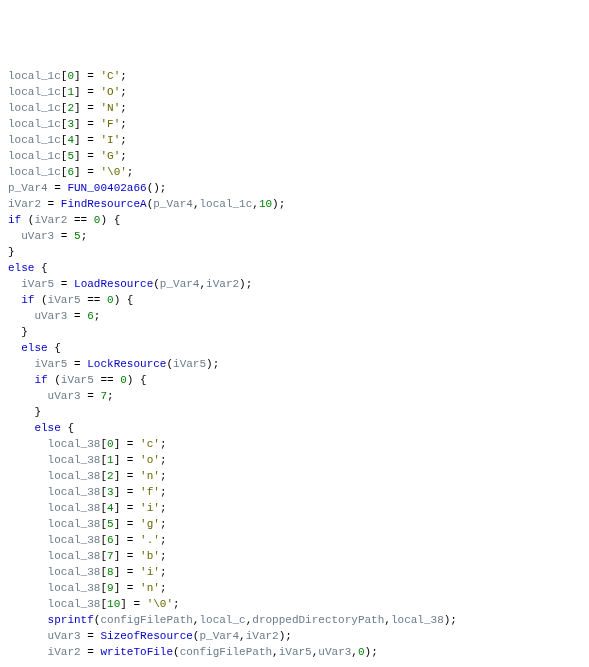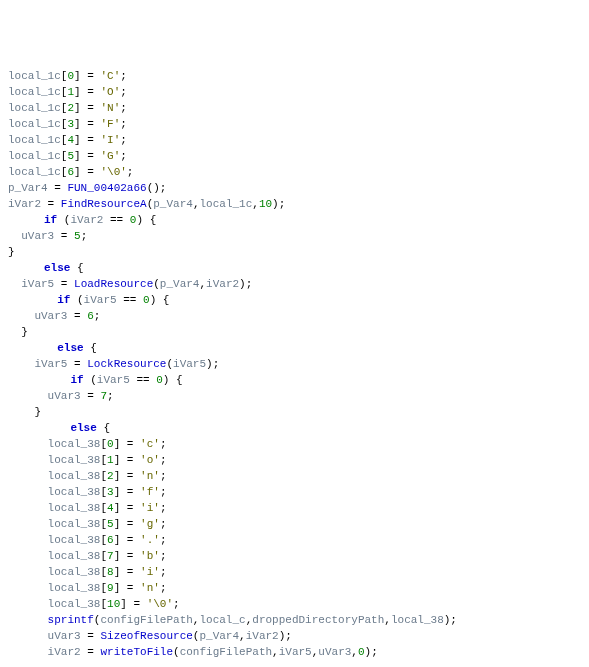--- a/index.html
+++ b/index.html
@@ -12,21 +12,21 @@
   white-space: pre;
   color: #000000;
 }
 .code-line { display: block; }
 .var { color: #6b7b8c; margin-top: 34px; }
 .bracket { color: #000000; }
 .num { color: #008000; }
 .op { color: #000000; }
 .char { color: #666600; }
 .func { color: #0000cc; }
-.kw { color: #0000cc; font-weight: bold; margin-left: 36px; }
+.kw { color: #0000cc; font-weight: normal; }
 .punct { color: #000000; }
 </style>
 </head>
 <body>
 
 
 
 <div id="code-container"><span class="code-line"><span class="var">local_1c</span><span class="bracket">[</span><span class="num">0</span><span class="bracket">]</span><span class="op"> = </span><span class="char">'C'</span><span class="punct">;</span></span><span class="code-line"><span class="var">local_1c</span><span class="bracket">[</span><span class="num">1</span><span class="bracket">]</span><span class="op"> = </span><span class="char">'O'</span><span class="punct">;</span></span><span class="code-line"><span class="var">local_1c</span><span class="bracket">[</span><span class="num">2</span><span class="bracket">]</span><span class="op"> = </span><span class="char">'N'</span><span class="punct">;</span></span><span class="code-line"><span class="var">local_1c</span><span class="bracket">[</span><span class="num">3</span><span class="bracket">]</span><span class="op"> = </span><span class="char">'F'</span><span class="punct">;</span></span><span class="code-line"><span class="var">local_1c</span><span class="bracket">[</span><span class="num">4</span><span class="bracket">]</span><span class="op"> = </span><span class="char">'I'</span><span class="punct">;</span></span><span class="code-line"><span class="var">local_1c</span><span class="bracket">[</span><span class="num">5</span><span class="bracket">]</span><span class="op"> = </span><span class="char">'G'</span><span class="punct">;</span></span><span class="code-line"><span class="var">local_1c</span><span class="bracket">[</span><span class="num">6</span><span class="bracket">]</span><span class="op"> = </span><span class="char">'\0'</span><span class="punct">;</span></span><span class="code-line"><span class="var">p_Var4</span><span class="op"> = </span><span class="func">FUN_00402a66</span><span class="punct">();</span></span><span class="code-line"><span class="var">iVar2</span><span class="op"> = </span><span class="func">FindResourceA</span><span class="punct">(</span><span class="var">p_Var4</span><span class="punct">,</span><span class="var">local_1c</span><span class="punct">,</span><span class="num">10</span><span class="punct">);</span></span><span class="code-line"><span class="kw">if</span><span class="op"> (</span><span class="var">iVar2</span><span class="op"> == </span><span class="num">0</span><span class="punct">) {</span></span><span class="code-line">  <span class="var">uVar3</span><span class="op"> = </span><span class="num">5</span><span class="punct">;</span></span><span class="code-line"><span class="punct">}</span></span><span class="code-line"><span class="kw">else</span><span class="punct"> {</span></span><span class="code-line">  <span class="var">iVar5</span><span class="op"> = </span><span class="func">LoadResource</span><span class="punct">(</span><span class="var">p_Var4</span><span class="punct">,</span><span class="var">iVar2</span><span class="punct">);</span></span><span class="code-line">  <span class="kw">if</span><span class="op"> (</span><span class="var">iVar5</span><span class="op"> == </span><span class="num">0</span><span class="punct">) {</span></span><span class="code-line">    <span class="var">uVar3</span><span class="op"> = </span><span class="num">6</span><span class="punct">;</span></span><span class="code-line">  <span class="punct">}</span></span><span class="code-line">  <span class="kw">else</span><span class="punct"> {</span></span><span class="code-line">    <span class="var">iVar5</span><span class="op"> = </span><span class="func">LockResource</span><span class="punct">(</span><span class="var">iVar5</span><span class="punct">);</span></span><span class="code-line">    <span class="kw">if</span><span class="op"> (</span><span class="var">iVar5</span><span class="op"> == </span><span class="num">0</span><span class="punct">) {</span></span><span class="code-line">      <span class="var">uVar3</span><span class="op"> = </span><span class="num">7</span><span class="punct">;</span></span><span class="code-line">    <span class="punct">}</span></span><span class="code-line">    <span class="kw">else</span><span class="punct"> {</span></span><span class="code-line">      <span class="var">local_38</span><span class="bracket">[</span><span class="num">0</span><span class="bracket">]</span><span class="op"> = </span><span class="char">'c'</span><span class="punct">;</span></span><span class="code-line">      <span class="var">local_38</span><span class="bracket">[</span><span class="num">1</span><span class="bracket">]</span><span class="op"> = </span><span class="char">'o'</span><span class="punct">;</span></span><span class="code-line">      <span class="var">local_38</span><span class="bracket">[</span><span class="num">2</span><span class="bracket">]</span><span class="op"> = </span><span class="char">'n'</span><span class="punct">;</span></span><span class="code-line">      <span class="var">local_38</span><span class="bracket">[</span><span class="num">3</span><span class="bracket">]</span><span class="op"> = </span><span class="char">'f'</span><span class="punct">;</span></span><span class="code-line">      <span class="var">local_38</span><span class="bracket">[</span><span class="num">4</span><span class="bracket">]</span><span class="op"> = </span><span class="char">'i'</span><span class="punct">;</span></span><span class="code-line">      <span class="var">local_38</span><span class="bracket">[</span><span class="num">5</span><span class="bracket">]</span><span class="op"> = </span><span class="char">'g'</span><span class="punct">;</span></span><span class="code-line">      <span class="var">local_38</span><span class="bracket">[</span><span class="num">6</span><span class="bracket">]</span><span class="op"> = </span><span class="char">'.'</span><span class="punct">;</span></span><span class="code-line">      <span class="var">local_38</span><span class="bracket">[</span><span class="num">7</span><span class="bracket">]</span><span class="op"> = </span><span class="char">'b'</span><span class="punct">;</span></span><span class="code-line">      <span class="var">local_38</span><span class="bracket">[</span><span class="num">8</span><span class="bracket">]</span><span class="op"> = </span><span class="char">'i'</span><span class="punct">;</span></span><span class="code-line">      <span class="var">local_38</span><span class="bracket">[</span><span class="num">9</span><span class="bracket">]</span><span class="op"> = </span><span class="char">'n'</span><span class="punct">;</span></span><span class="code-line">      <span class="var">local_38</span><span class="bracket">[</span><span class="num">10</span><span class="bracket">]</span><span class="op"> = </span><span class="char">'\0'</span><span class="punct">;</span></span><span class="code-line">      <span class="func">sprintf</span><span class="punct">(</span><span class="var">configFilePath</span><span class="punct">,</span><span class="var">local_c</span><span class="punct">,</span><span class="var">droppedDirectoryPath</span><span class="punct">,</span><span class="var">local_38</span><span class="punct">);</span></span><span class="code-line">      <span class="var">uVar3</span><span class="op"> = </span><span class="func">SizeofResource</span><span class="punct">(</span><span class="var">p_Var4</span><span class="punct">,</span><span class="var">iVar2</span><span class="punct">);</span></span><span class="code-line">      <span class="var">iVar2</span><span class="op"> = </span><span class="func">writeToFile</span><span class="punct">(</span><span class="var">configFilePath</span><span class="punct">,</span><span class="var">iVar5</span><span class="punct">,</span><span class="var">uVar3</span><span class="punct">,</span><span class="num">0</span><span class="punct">);</span></span></div>
 
 

